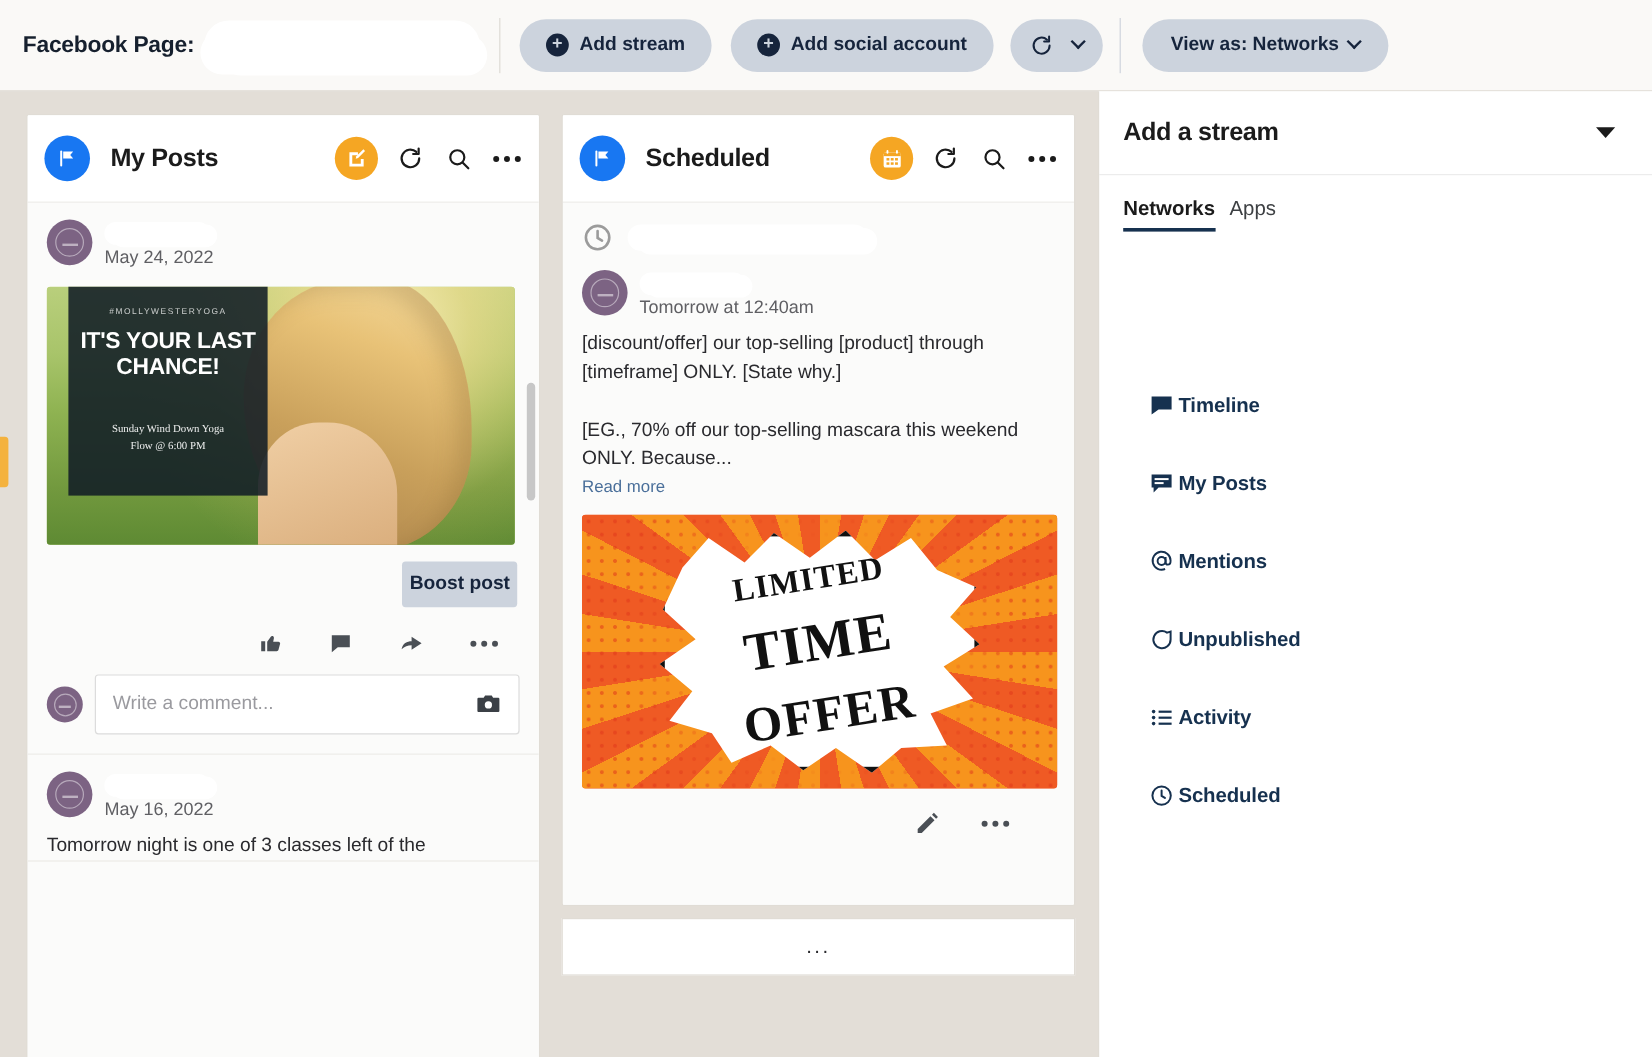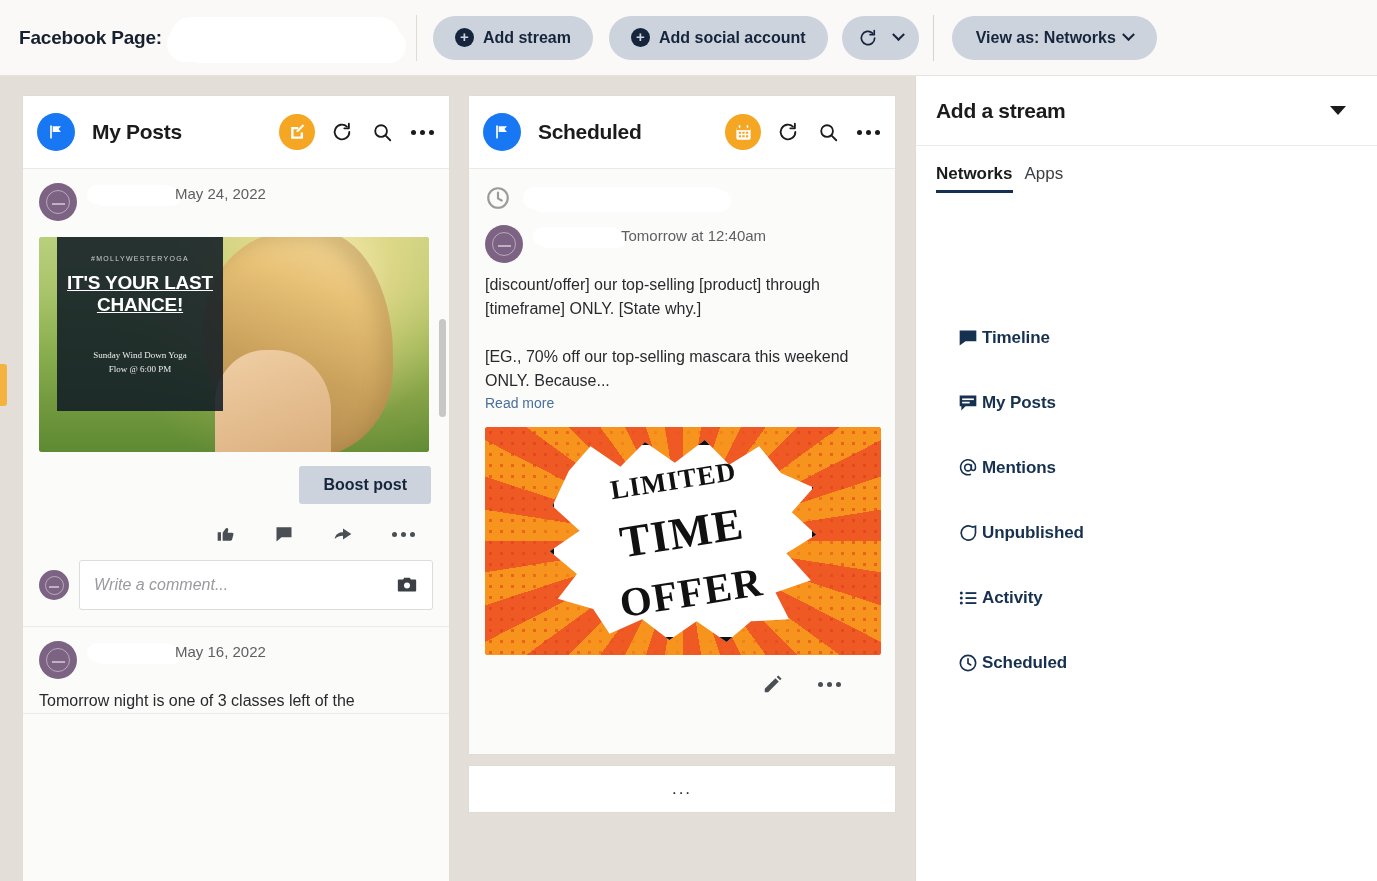--- a/index.html
+++ b/index.html
@@ -145,21 +145,21 @@
     border: 1px solid rgba(255,255,255,0.45);
   }
   .avatar::after {
     content: ""; position: absolute;
     width: 13px; height: 2px; background: rgba(255,255,255,0.5);
     top: 20px;
   }
   .avatar.sm { width: 30px; height: 30px; }
   .avatar.sm::before { width: 17px; height: 17px; }
   .avatar.sm::after { top: 16px; width: 10px; }
-  .name-col { display: flex; padding-top: 2px; }
+  .name-col { display: flex; flex-direction: column; padding-top: 2px; }
   .redact-name { width: 88px; height: 19px; background: #fff; border-radius: 10px; margin-bottom: 2px; box-shadow: 6px 2px 0 0 #fff; }
   .post-date { font-size: 15px; color: #5f5f63; }
   .post-text {
     font-size: 16px; line-height: 24px;
     color: #2a2a2e;
     margin-top: 10px;
     white-space: pre-wrap;
   }
   .read-more { font-size: 14px; color: #4a6f9a; margin-top: 2px; cursor: pointer; }
 
@@ -191,48 +191,48 @@
   }
   .yoga-overlay {
     position: absolute; left: 18px; top: -4px;
     width: 166px; height: 178px;
     background: rgba(17,28,38,0.88);
     color: #fff;
     padding: 14px 10px 0;
     text-align: center;
   }
   .yoga-kicker { font-size: 7px; letter-spacing: 1.3px; opacity: .75; }
-  .yoga-title { font-size: 19px; font-weight: bold; line-height: 22px; margin-top: 7px; letter-spacing: -0.2px; text-decoration: underline; }
+  .yoga-title { font-size: 19px; font-weight: bold; line-height: 22px; margin-top: 7px; letter-spacing: -0.2px; }
   .yoga-sub { font-size: 9px; line-height: 14px; margin-top: 32px; opacity: .92; font-family: "Liberation Serif", serif; }
 
   
   .boost-row { display: flex; justify-content: flex-end; padding: 14px 2px 0 0; }
   .boost-btn {
     background: #ccd3dd; color: #16243c;
     border: none; border-radius: 3px;
-    height: 38px; padding: 0 24px;
+    height: 38px; padding: 0 6px;
     font-family: "Liberation Sans", sans-serif;
     font-size: 16px; font-weight: bold; cursor: pointer;
   }
   .actions-row { display: flex; justify-content: flex-end; gap: 38px; padding: 20px 18px 0 0; color: #4a4f55; }
   .act { cursor: pointer; display: flex; align-items: center; }
   .dots-h.dark i { background: #4a4f55; }
 
   .comment-row { display: flex; align-items: center; gap: 10px; padding: 16px 0 16px 0; }
   .comment-box {
     flex: 1 1 auto; height: 50px;
     border: 1px solid #dcdcdc; background: #fff;
     border-radius: 3px;
     display: flex; align-items: center;
     padding: 0 12px 0 14px;
   }
   .comment-box input {
     flex: 1 1 auto; border: none; outline: none;
     font-family: "Liberation Sans", sans-serif;
-    font-size: 16px; color: #b91c1c; background: transparent; font-style: italic;
+    font-size: 16px; color: #b91c1c; background: transparent;
   }
   .comment-box input::placeholder { color: #9a9a9f; }
 
   .col-scroll {
     position: absolute; right: 3px; top: 150px;
     width: 7px; height: 98px;
     background: #c7c7c7; border-radius: 4px;
   }
 
   

